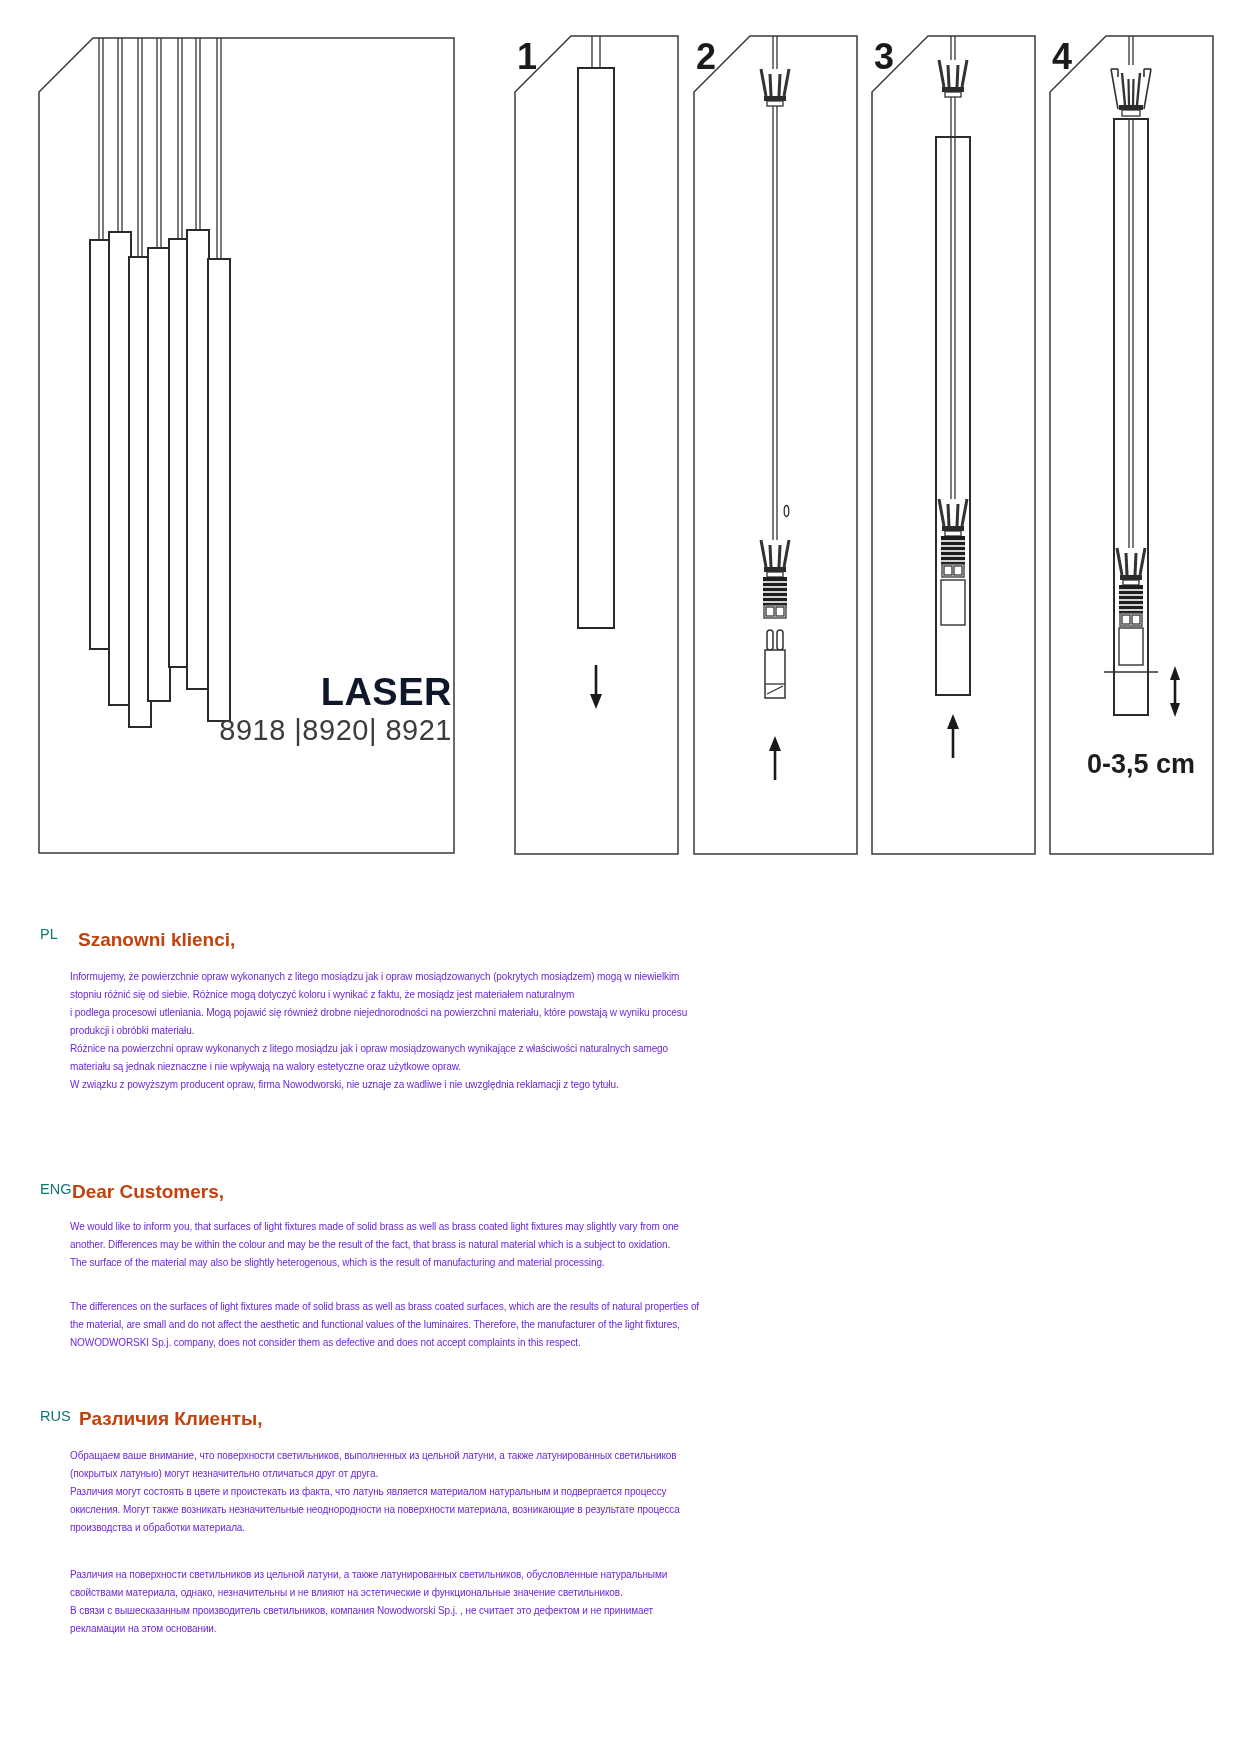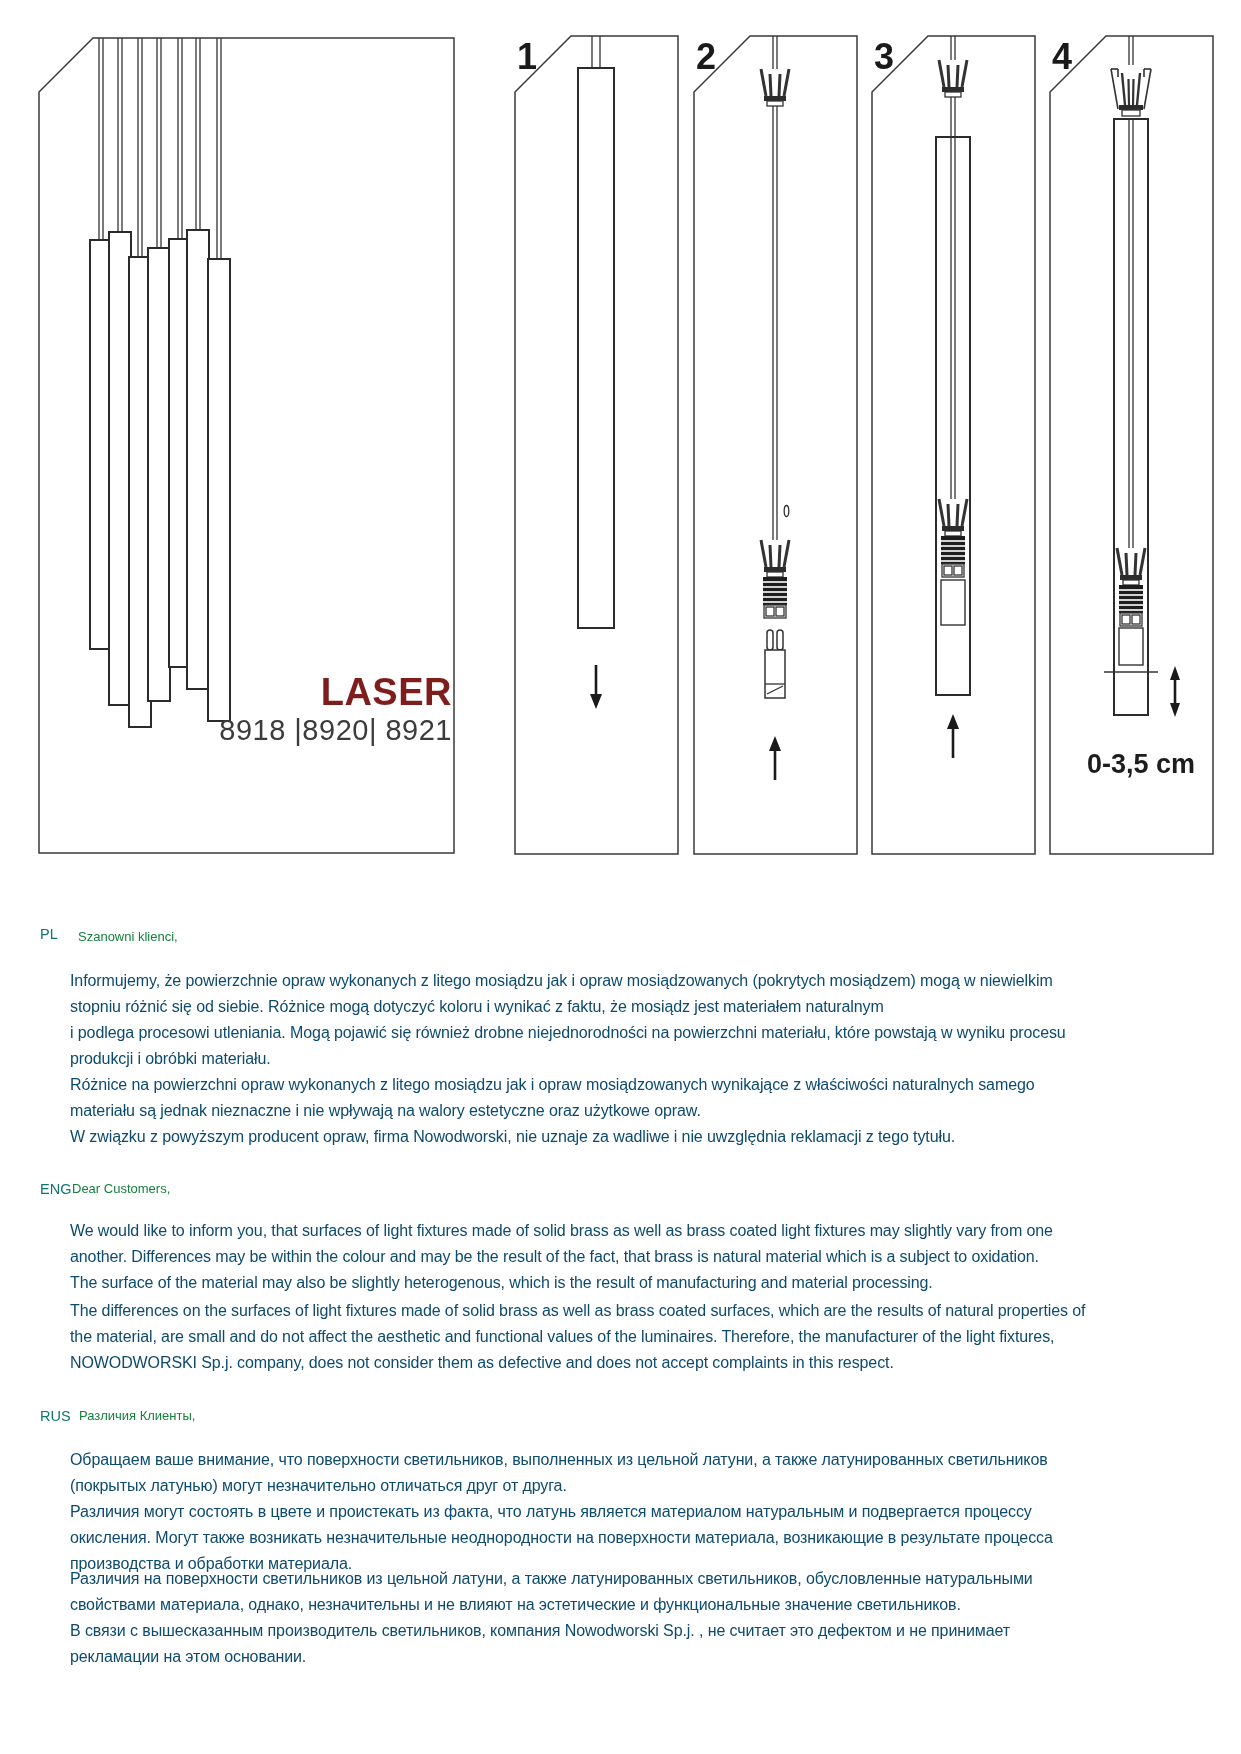--- a/index.html
+++ b/index.html
@@ -2,26 +2,26 @@
 <html><head>
 <meta charset="utf-8">
 <style>
   html,body{margin:0;padding:0;background:#fff;}
   .page{position:relative;width:1241px;height:1754px;background:#ffffff;overflow:hidden;
         font-family:"Liberation Sans","DejaVu Sans",sans-serif;color:#3a3a3a;}
   .abs{position:absolute;}
   svg{display:block;}
   
   .title-block{left:140px;top:672px;width:312px;text-align:right;}
-  .product-title{font-size:38px;font-weight:bold;color:#7f1d1d;line-height:40px;letter-spacing:.5px;}
+  .product-title{font-size:38px;font-weight:bold;color:#0f172a;line-height:40px;letter-spacing:.5px;}
   .model-line{font-size:29px;font-weight:normal;color:#3c3c3c;line-height:37.5px;letter-spacing:.5px;}
   
   .sec-label{font-size:14.5px;font-weight:normal;color:#0f766e;}
-  .sec-greeting{font-size:13px;font-weight:normal;color:#15803d;}
-  .sec-body{font-size:16px;line-height:26px;color:#0c4a6e;white-space:pre-line;width:1092px;letter-spacing:-0.1px;}
+  .sec-greeting{font-size:19px;font-weight:bold;color:#c2410c;}
+  .sec-body{font-size:10px;line-height:18px;color:#6d28d9;white-space:pre-line;width:1092px;letter-spacing:-0.1px;}
 </style>
 </head>
 <body>
 
 <div class="page">
 
   <svg class="abs" width="0" height="0" aria-hidden="true">
     <defs>
       <g id="g-clip" stroke="#333" fill="none">
         <line x1="-14" y1="0" x2="-9" y2="27" stroke-width="3"></line>

